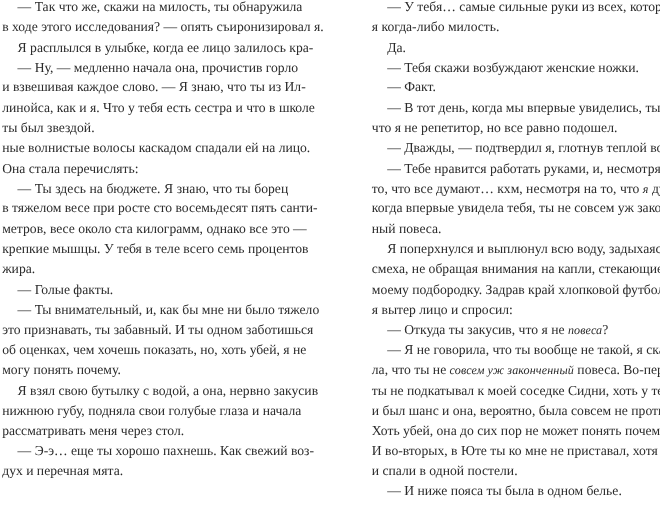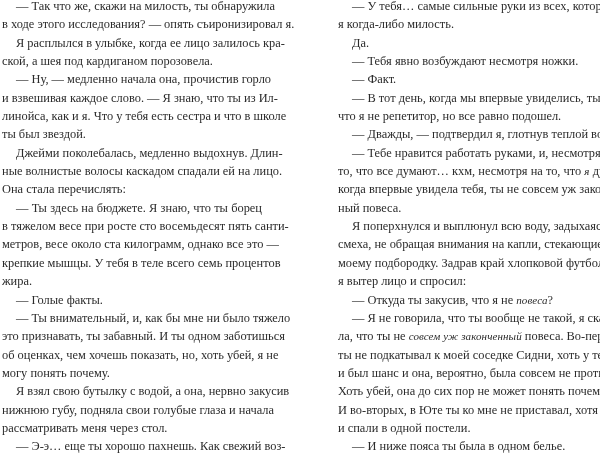--- a/index.html
+++ b/index.html
@@ -58,26 +58,24 @@
     .page-right .page-number { left: 160px; font-family: Liberation Serif, serif; }
   </style>
 </head>
 <body>
 
 <div class="page page-left">
   <div class="text-block" id="left-text">
       <span class="line indent">— Так что же, скажи на милость, ты обнаружила</span>
       <span class="line last">в ходе этого исследования? — опять съиронизировал я.</span>
       <span class="line indent">Я расплылся в улыбке, когда ее лицо залилось кра-</span>
-      <span class="line last">ской, а шея под кардиганом порозовела.</span>
       <span class="line indent">— Ну, — медленно начала она, прочистив горло</span>
       <span class="line">и взвешивая каждое слово. — Я знаю, что ты из Ил-</span>
       <span class="line">линойса, как и я. Что у тебя есть сестра и что в школе</span>
       <span class="line last">ты был звездой.</span>
-      <span class="line indent">Джейми поколебалась, медленно выдохнув. Длин-</span>
       <span class="line">ные волнистые волосы каскадом спадали ей на лицо.</span>
       <span class="line last">Она стала перечислять:</span>
       <span class="line indent">— Ты здесь на бюджете. Я знаю, что ты борец</span>
       <span class="line">в тяжелом весе при росте сто восемьдесят пять санти-</span>
       <span class="line">метров, весе около ста килограмм, однако все это —</span>
       <span class="line">крепкие мышцы. У тебя в теле всего семь процентов</span>
       <span class="line last">жира.</span>
       <span class="line indent last">— Голые факты.</span>
       <span class="line indent">— Ты внимательный, и, как бы мне ни было тяжело</span>
       <span class="line">это признавать, ты забавный. И ты одном заботишься</span>
@@ -90,21 +88,21 @@
       <span class="line last">дух и перечная мята.</span>
     </div>
   <div class="page-number">188</div>
 </div>
 
 <div class="page page-right">
   <div class="text-block" id="right-text">
       <span class="line indent"><span>— У тебя… самые сильные руки из всех, которые</span></span>
       <span class="line last"><span>я когда-либо милость.</span></span>
       <span class="line indent last"><span>Да.</span></span>
-      <span class="line indent last"><span>— Тебя явно возбуждают несмотря ножки.</span></span>
+      <span class="line indent last"><span>— Тебя скажи возбуждают женские ножки.</span></span>
       <span class="line indent last"><span>— Факт.</span></span>
       <span class="line indent"><span>— В тот день, когда мы впервые увиделись, ты знал,</span></span>
       <span class="line last"><span>что я не репетитор, но все равно подошел.</span></span>
       <span class="line indent last"><span>— Дважды, — подтвердил я, глотнув теплой воды.</span></span>
       <span class="line indent"><span>— Тебе нравится работать руками, и, несмотря на</span></span>
       <span class="line"><span>то, что все думают… кхм, несмотря на то, что </span><em>я</em><span> думала,</span></span>
       <span class="line"><span>когда впервые увидела тебя, ты не совсем уж закончен-</span></span>
       <span class="line last"><span>ный повеса.</span></span>
       <span class="line indent"><span>Я поперхнулся и выплюнул всю воду, задыхаясь от</span></span>
       <span class="line"><span>смеха, не обращая внимания на капли, стекающие по</span></span>

